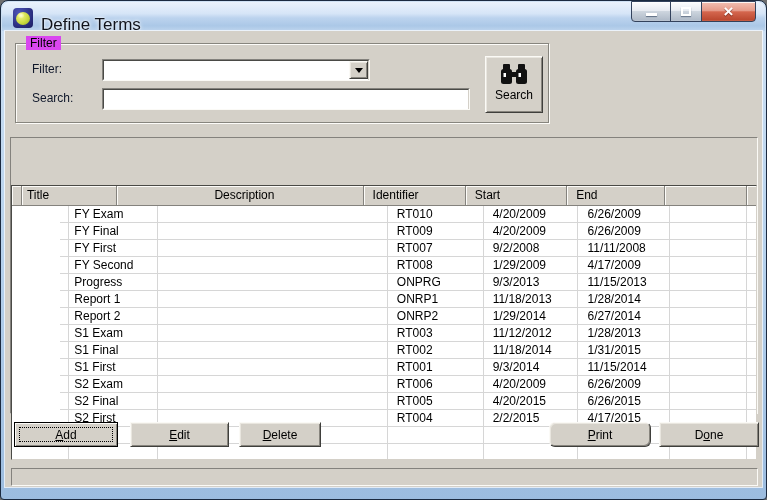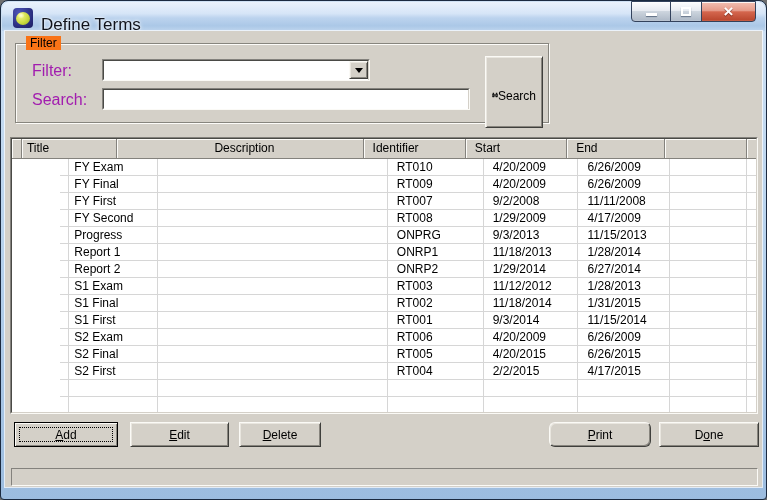--- a/index.html
+++ b/index.html
@@ -40,38 +40,38 @@
   
   .sunken-outer{border:1px solid;border-color:#84827d #fbfaf6 #fbfaf6 #84827d;}
   .sunken-inner{border:1px solid;border-color:#4a4a46 #d4d0c8 #d4d0c8 #4a4a46;background:#fff;width:100%;height:100%;}
   .btn95{background:#d4d0c8;border:1px solid;border-color:#fbfaf6 #3f3f3c #3f3f3c #fbfaf6;
     box-shadow:inset 1px 1px 0 #e9e6df,inset -1px -1px 0 #88857e;
     font-family:inherit;font-size:12px;color:#000;cursor:default;}
 
   
   .groupbox{position:absolute;left:10px;top:12px;width:534px;height:80px;
     border:1px solid #87857e;box-shadow:1px 1px 0 #fdfcf9, inset 1px 1px 0 #fdfcf9;}
-  .legend{position:absolute;left:10px;top:-8px;background:#f97316;padding:0 4px;font-size:12px;}
-  .lbl{position:absolute;font-size:16px;color:#a21caf;}
+  .legend{position:absolute;left:10px;top:-8px;background:#d946ef;padding:0 4px;font-size:12px;}
+  .lbl{position:absolute;font-size:12px;color:#0f172a;}
   .lbl-filter{left:16px;top:18px;}
   .lbl-search{left:16px;top:47px;}
   .combobox{position:absolute;left:86px;top:15px;width:268px;height:22px;}
   .combobox .sunken-outer{width:100%;height:100%;}
   .cb-input,.txt-input{border:0;outline:none;width:100%;height:100%;font-family:inherit;font-size:12px;padding:1px 3px;background:#fff;}
   .cb-btn{position:absolute;right:2px;top:2px;width:19px;height:18px;display:flex;align-items:center;justify-content:center;}
   .arrow{width:0;height:0;border:4px solid transparent;border-top:5px solid #000;margin-top:5px;}
   .search-field{position:absolute;left:86px;top:44px;width:368px;height:22px;}
-  .search-btn{position:absolute;left:469px;top:12px;width:58px;height:72px;
-    display:flex;align-items:center;justify-content:flex-start;padding-top:6px;}
+  .search-btn{position:absolute;left:469px;top:12px;width:58px;height:57px;
+    display:flex;flex-direction:column;align-items:center;justify-content:flex-start;padding-top:6px;}
   .search-btn-label{font-size:12px;margin-top:3px;}
   .binoculars{width:28px;height:22px;fill:#111;}
 
   
   .table-outer{position:absolute;left:5px;top:106px;width:748px;height:277px;}
-  .table-outer .sunken-inner{overflow:hidden;}
+  .table-outer .sunken-inner{overflow:hidden;margin-top:47px;}
   .thead{display:flex;height:20px;background:#d4d0c8;}
   .th{height:20px;background:#d4d0c8;border-right:1px solid #84827d;border-bottom:1px solid #84827d;
     box-shadow:inset 1px 1px 0 #fdfcf9;font-size:12px;line-height:19px;padding-left:9px;
     white-space:nowrap;overflow:hidden;}
   .th.c0{padding-left:2px;}
   .th.c1{padding-left:5px;}
   .tbody{height:253px;overflow:hidden;background:#fff;}
   .tr{display:flex;height:17px;padding-left:48px;}
   .td{height:17px;border-right:1px solid #d6d6d6;border-bottom:1px solid #d6d6d6;
     font-size:12px;line-height:16px;padding-left:9px;white-space:nowrap;overflow:hidden;}

